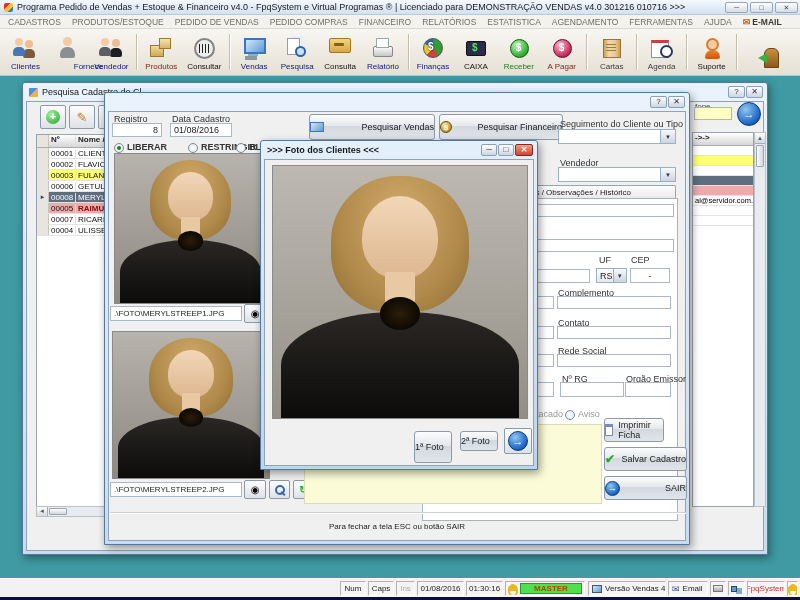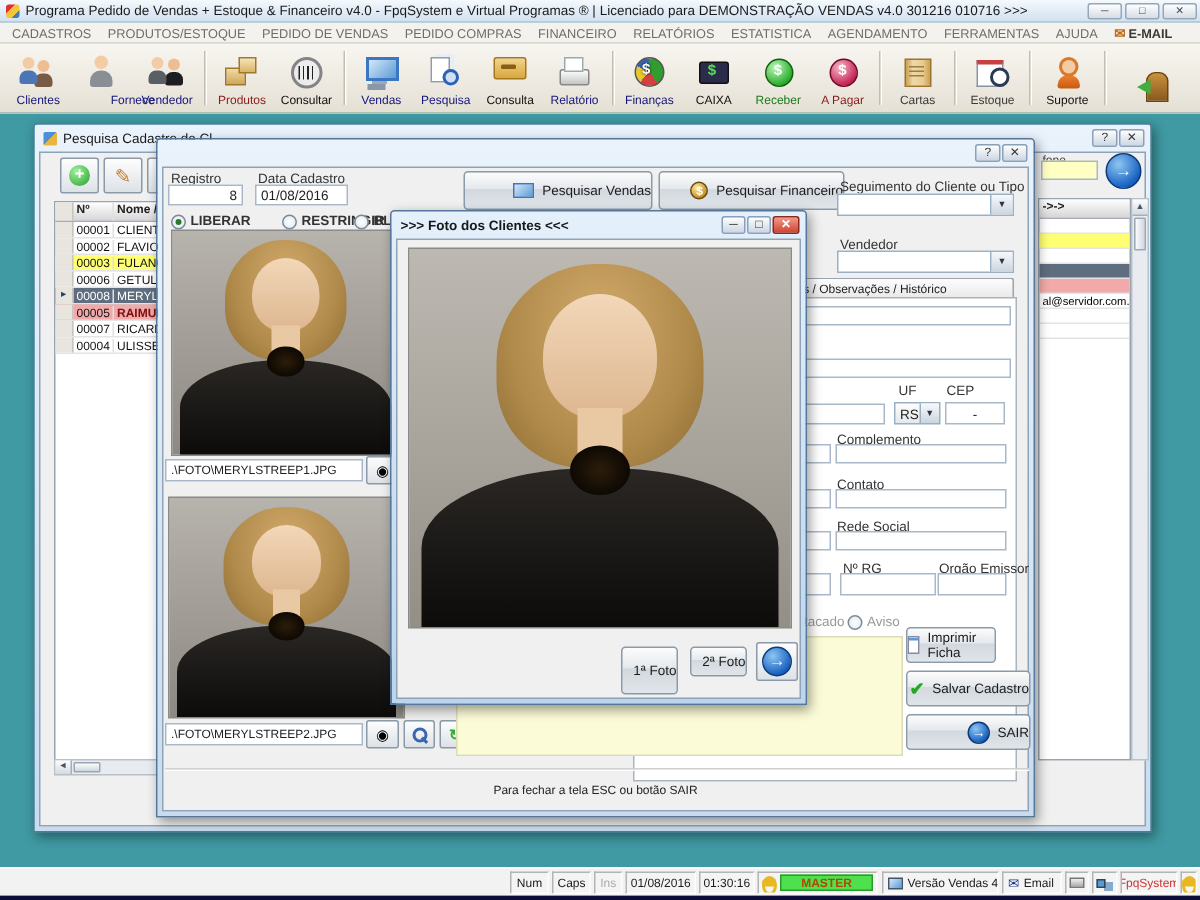--- a/index.html
+++ b/index.html
@@ -54,21 +54,21 @@
   .ic-support::after{width:9px;height:9px;border-radius:50%;background:#f3cba5;border:2px solid #d87a2a;left:9px;top:3px}
   .ic-exit::before{width:13px;height:18px;background:linear-gradient(#c8913f,#8a5a1c);border:1px solid #6a4412;border-radius:6px 6px 0 0;left:11px;top:4px}
   .ic-exit::after{width:0;height:0;border:5px solid transparent;border-right:9px solid #3fae3f;left:0;top:9px}
   
   .win{position:absolute;border:1px solid #55779a;border-radius:3px 3px 0 0;background:linear-gradient(#eaf3fc,#c9dcef);box-shadow:2px 3px 8px rgba(0,0,0,.4)}
   .win-title{position:absolute;left:0;top:0;right:0;height:18px;display:flex;align-items:center;gap:4px;padding-left:6px;font-size:9px;color:#181818;white-space:nowrap;overflow:hidden}
   .win-ico{width:9px;height:9px;border-radius:1px;background:linear-gradient(135deg,#4a90d9 0 50%,#e8b640 50%);flex:0 0 auto}
   .win-body{position:absolute;left:3px;right:3px;top:18px;bottom:3px;background:#f0f0f0;border:1px solid #8fa3b8}
   .qbtn{position:absolute;top:3px;width:17px;height:12px;border:1px solid #8aa0b8;border-radius:2px;background:linear-gradient(#fefefe,#ccd6e2);font-size:8px;line-height:10px;text-align:center;color:#333}
   .qbtn.red{background:linear-gradient(#f09a88,#d14430);border-color:#8a2a1a;color:#fff;font-weight:bold}
-  .btn{position:absolute;border:1px solid #8a9aa8;border-radius:3px;background:linear-gradient(#fcfcfc,#e4e8ec 45%,#d2d8de 46%,#e0e5ea);font-size:9px;color:#1c1c1c;display:flex;align-items:center;justify-content:flex-end;gap:5px;cursor:default}
+  .btn{position:absolute;border:1px solid #8a9aa8;border-radius:3px;background:linear-gradient(#fcfcfc,#e4e8ec 45%,#d2d8de 46%,#e0e5ea);font-size:9px;color:#1c1c1c;display:flex;align-items:center;justify-content:space-between;gap:5px;cursor:default}
   .inp{position:absolute;background:#fff;border:1px solid #a8b8c8;font-size:9px;color:#222;display:flex;align-items:center;padding:0 3px;white-space:nowrap;overflow:hidden}
   .lbl{position:absolute;font-size:9px;color:#333;white-space:nowrap}
   .dd{position:absolute;background:#fff;border:1px solid #9ab0c4;display:flex;align-items:center;font-size:9px;color:#222}
   .dd .dd-val{flex:1;padding-left:3px}
   .dd .dd-arrow{width:15px;align-self:stretch;background:linear-gradient(#f7f9fb,#ccd5df);border-left:1px solid #9ab0c4;display:flex;align-items:center;justify-content:center;font-size:6px;color:#334}
   .radio{position:absolute;width:10px;height:10px;border-radius:50%;border:1px solid #7a8a9a;background:radial-gradient(#fff,#dfe6ec)}
   .radio.sel::after{content:"";position:absolute;left:2px;top:2px;width:4px;height:4px;border-radius:50%;background:#2a7a2a}
   .mini-btn{position:absolute;border:1px solid #8a9aa8;border-radius:2px;background:linear-gradient(#fdfdfd,#dde2e7);display:flex;align-items:center;justify-content:center;font-size:10px}
   .arrow-circle{position:absolute;border-radius:50%;background:radial-gradient(circle at 35% 30%,#8ec6f2,#1a63c2 70%,#0c3f8c);border:1px solid #0a3a78;color:#fff;font-weight:bold;display:flex;align-items:center;justify-content:center}
   .mag{position:relative;width:9px;height:9px}
@@ -198,21 +198,21 @@
       <span class="tb-label" style="color: rgb(139, 26, 26);">A Pagar</span>
     </div>
   <span class="tb-sep"></span>
   <div class="tb-item">
       <span class="tbi ic-scroll"></span>
       <span class="tb-label" style="color: rgb(58, 58, 58);">Cartas</span>
     </div>
   <span class="tb-sep"></span>
   <div class="tb-item">
       <span class="tbi ic-calendar"></span>
-      <span class="tb-label" style="color: rgb(58, 58, 58);">Estoque</span>
+      <span class="tb-label" style="color: rgb(58, 58, 58);">Agenda</span>
     </div>
   <span class="tb-sep"></span>
   <div class="tb-item">
       <span class="tbi ic-support"></span>
       <span class="tb-label" style="color: rgb(17, 17, 17);">Suporte</span>
     </div>
   <span class="tb-sep"></span>
   <div class="tb-item" style="width:56px">
       <span class="tbi ic-exit"></span>
       <span class="tb-label"></span>

